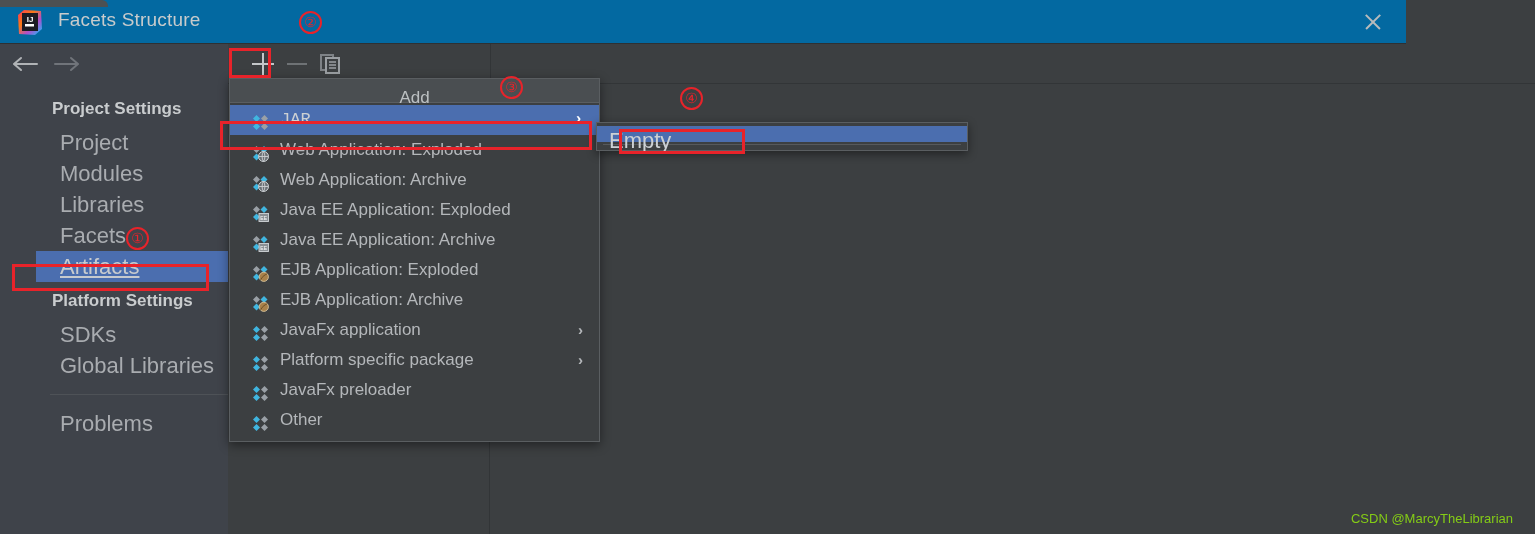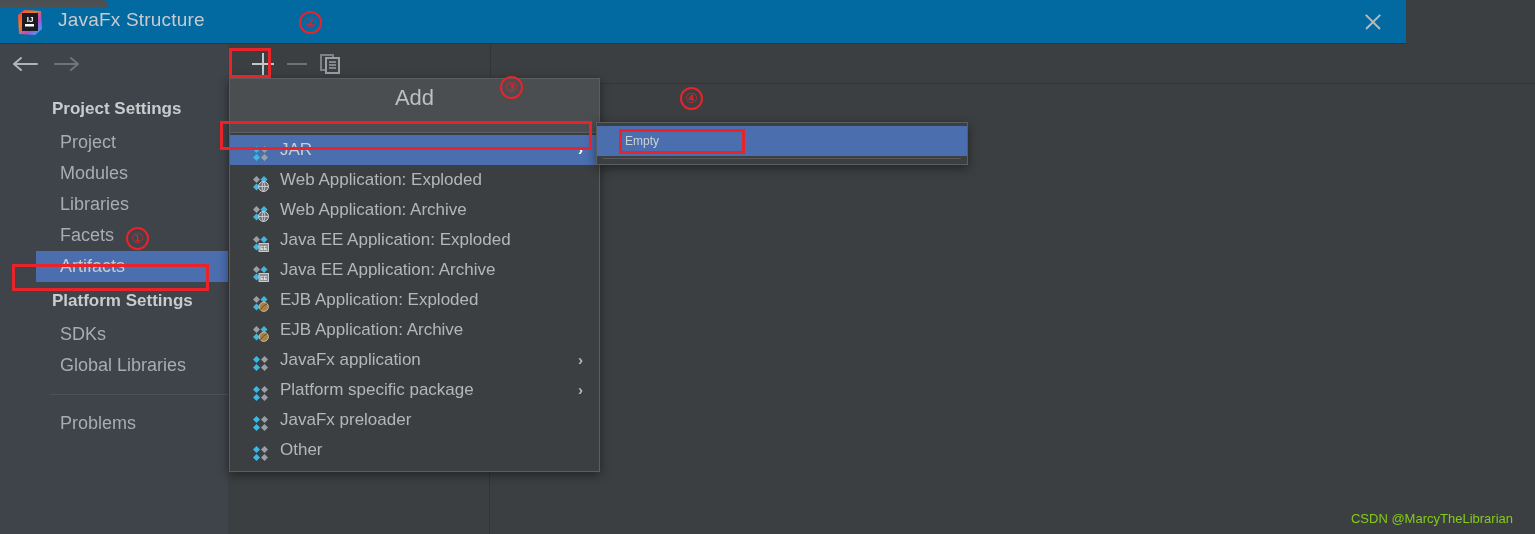--- a/index.html
+++ b/index.html
@@ -55,25 +55,25 @@
   .arrow svg { display: block; }
   .arrow-back { left: 10px; }
   .arrow-fwd  { left: 50px; }
 
   .sb-list { position: absolute; left: 0; top: 46px; width: 228px; margin-left: 36px; }
   .sb-group {
     font-size: 17px; font-weight: bold; color: #c9ccce;
     padding: 5px 0 5px 16px; line-height: 27px;
   }
   .sb-item {
-    font-size: 18px; color: #a9acb0;
+    font-size: 22px; color: #a9acb0;
     padding-left: 24px; line-height: 31px; height: 31px;
     cursor: pointer; white-space: nowrap;
   }
-  .sb-item.selected { background: #4b6eaf; color: #c7cace; }
+  .sb-item.selected { background: #4b6eaf; color: #c7cace; text-decoration: underline; }
   .sb-sep {
     height: 1px; background: #4e5257; margin: 13px 14px 13px 14px;
   }
 
   
   .content {
     position: absolute; left: 228px; top: 44px;
     width: 1307px; height: 490px; background: #3c3f41;
   }
   .toolbar {
@@ -105,52 +105,52 @@
   }
 
   
   .menu {
     position: absolute; left: 229px; top: 78px; width: 371px;
     background: #4a4e51;
     border: 1px solid #5a5e61;
     box-shadow: 0 3px 10px rgba(0,0,0,.45);
   }
   .menu-header {
-    height: 54px; line-height: 38px; text-align: center;
-    font-size: 22px; color: #bcc0c2;
+    height: 24px; line-height: 38px; text-align: center;
+    font-size: 17px; color: #bcc0c2;
     border-bottom: 1px solid #5a5e61;
     background: #4a4e51;
   }
   .menu-body { background: #3c3f41; padding: 2px 0 6px 0; }
   .mi {
     position: relative; height: 30px; line-height: 30px;
     padding-left: 50px; font-size: 17px; color: #b4b7ba;
     cursor: pointer; white-space: nowrap;
   }
-  .mi.selected { background: #4b6eaf; color: #ccd0d3; }
+  .mi.selected { background: #4b6eaf; color: #ccd0d3; font-family: Liberation Mono, monospace; }
   .mi-icon {
     position: absolute; left: 22px; top: 7px; width: 17px; height: 17px;
   }
   .mi-arrow {
     position: absolute; right: 16px; top: 0; height: 30px; line-height: 30px;
     font-size: 15px; color: #b4b7ba; font-weight: bold;
   }
   .mi.selected .mi-arrow { color: #fff; }
 
   
   .submenu {
     position: absolute; left: 596px; top: 122px; width: 372px;
     background: #3c3f41;
     border: 1px solid #5a5e61;
     box-shadow: 0 3px 10px rgba(0,0,0,.45);
     padding: 3px 0 3px 0;
   }
   .smi {
-    height: 30px; line-height: 30px; padding-left: 28px;
-    font-size: 12px; color: #b4b7ba; cursor: pointer; white-space: nowrap;
+    height: 16px; line-height: 30px; padding-left: 12px;
+    font-size: 22px; color: #b4b7ba; cursor: pointer; white-space: nowrap;
   }
   .smi.selected { background: #4b6eaf; color: #ccd0d3; }
   .smi-sep { height: 1px; background: #56595c; margin: 2px 6px; }
 
   
   .anno-box {
     position: absolute; border: 3px solid #e8232a; pointer-events: none;
   }
   .anno-circle {
     position: absolute; width: 23px; height: 23px; border-radius: 50%;
@@ -182,21 +182,21 @@
             <stop offset="100%" stop-color="#0bc8ff"></stop>
           </linearGradient>
         </defs>
         <path d="M2 6 L8 1 L25 2 L26 20 L19 26 L3 25 Z" fill="url(#ijg)"></path>
         <rect x="6" y="4" width="16" height="18" fill="#1b1b23"></rect>
         <text x="14" y="13" font-family="Liberation Sans, sans-serif" font-size="8" font-weight="bold" fill="#ffffff" text-anchor="middle">IJ</text>
         <rect x="9" y="15" width="9" height="2.5" fill="#ffffff"></rect>
       </svg>
     </div>
 
-    <div class="win-title">JavaFx Structure</div>
+    <div class="win-title">Facets Structure</div>
 
     <div class="close-btn"></div>
   </div>
 
   <div class="sidebar">
     <div class="navrow">
       <div class="arrow arrow-back">
         <svg width="34" height="22" viewBox="0 0 34 22">
           <path d="M4 11 H27 M4 11 L11 5 M4 11 L11 17" stroke="#b0b3b6" stroke-width="2" fill="none" stroke-linecap="round"></path>
         </svg>

